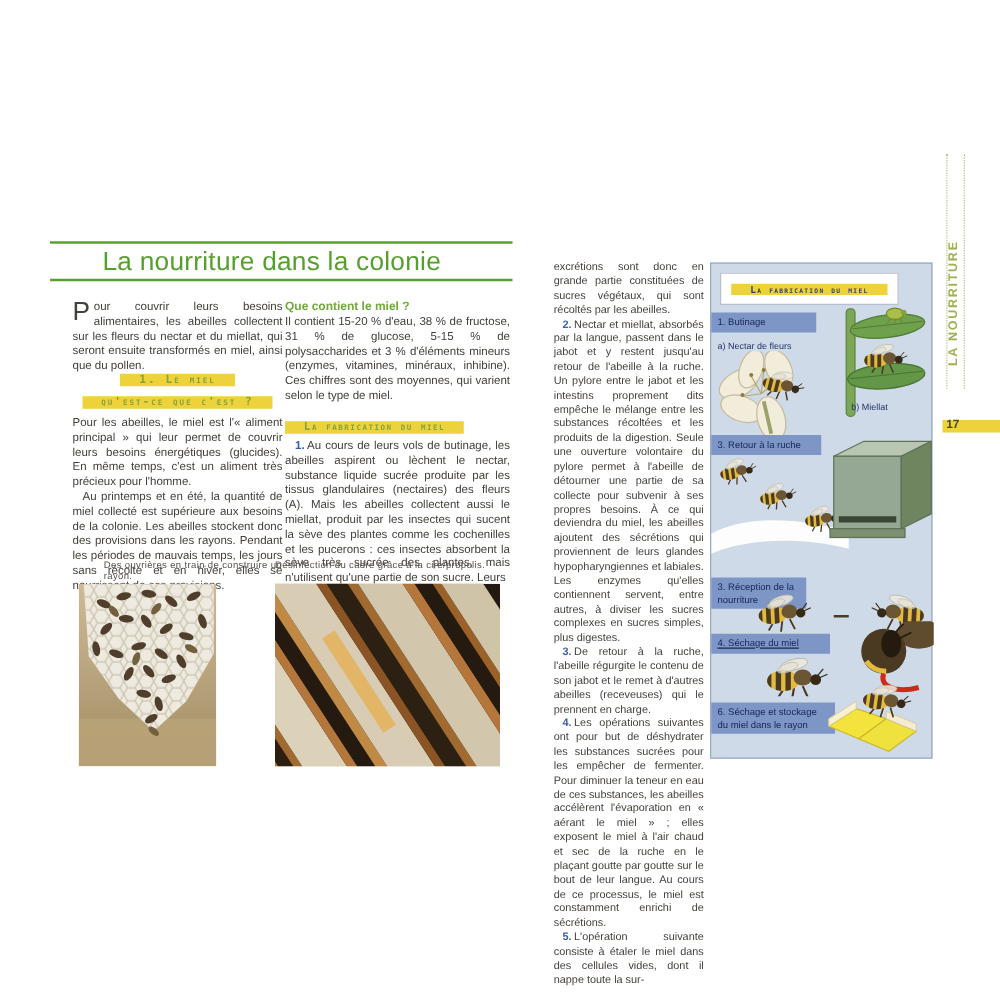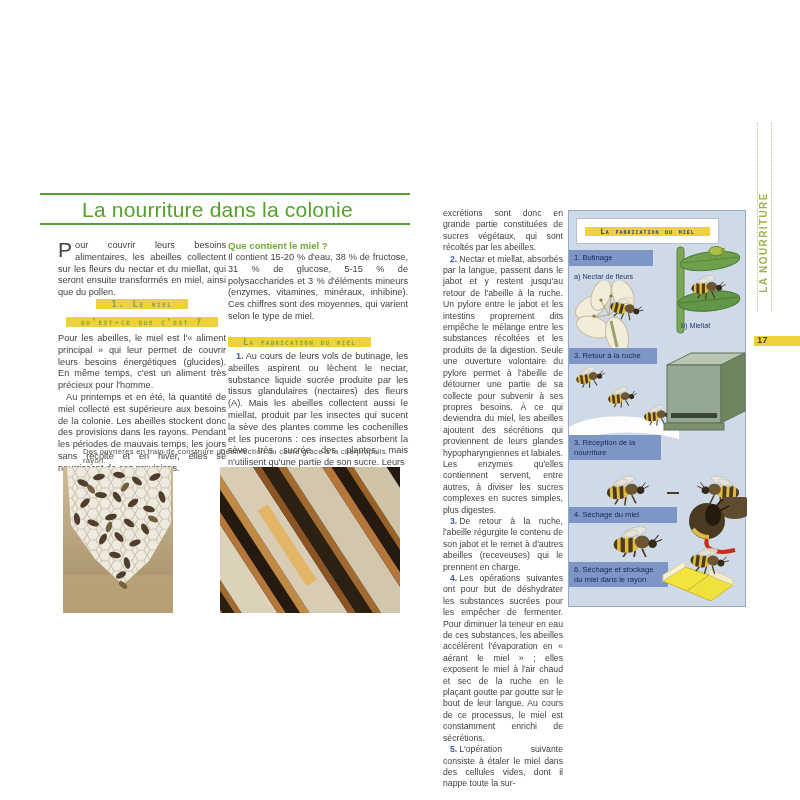--- a/index.html
+++ b/index.html
@@ -240,30 +240,30 @@
       <use href="#bee" x="72" y="40" width="34" height="23" transform="rotate(-4 89 51)"></use>
     </svg>
     <svg class="abs" style="left:92px;top:130px;" width="86" height="96" viewBox="0 0 86 96">
       <polygon points="6,24 30,12 84,12 60,24" fill="#b9c6b2" stroke="#5f7258" stroke-width="1"></polygon>
       <rect x="6" y="24" width="54" height="58" fill="#94a893" stroke="#5f7258" stroke-width="1"></rect>
       <polygon points="60,24 84,12 84,70 60,82" fill="#6f855f" stroke="#5f7258" stroke-width="1"></polygon>
       <rect x="10" y="72" width="46" height="5" fill="#3a4636"></rect>
       <rect x="3" y="82" width="60" height="7" fill="#7d9070" stroke="#5f7258" stroke-width="1"></rect>
     </svg>
 
-    <div class="banner" style="top:224px;width:92px;">3. Réception de la nourriture</div>
+    <div class="banner" style="top:251px;width:76px;">3. Réception de la nourriture</div>
     <svg class="abs" style="left:32px;top:256px;" width="144" height="40" viewBox="0 0 144 40">
       <use href="#bee" x="2" y="6" width="48" height="33" transform="rotate(-3 26 22)"></use>
       <g transform="translate(144,0) scale(-1,1)">
         <use href="#bee" x="2" y="6" width="48" height="33" transform="rotate(-3 26 22)"></use>
       </g>
       <path d="M66 26 L78 26" stroke="#4a3a22" stroke-width="2"></path>
     </svg>
 
-    <div class="banner" style="top:296px;width:108px;">4. Séchage du miel</div>
+    <div class="banner" style="top:296px;width:95px;text-decoration:underline;">4. Séchage du miel</div>
     <svg class="abs" style="left:38px;top:310px;" width="62" height="36" viewBox="0 0 62 36">
       <use href="#bee" x="2" y="2" width="56" height="38"></use>
     </svg>
     <svg class="abs" style="left:110px;top:286px;" width="68" height="62" viewBox="0 0 68 62">
       <ellipse cx="56" cy="10" rx="18" ry="12" fill="#5f4c2e"></ellipse>
       <circle cx="28" cy="24" r="18" fill="#4a3a22"></circle>
       <ellipse cx="34" cy="18" rx="8" ry="11" fill="#241b0e"></ellipse>
       <path d="M14 32 q6 8 16 8" stroke="#e2bb3e" stroke-width="4" fill="none"></path>
       <path d="M28 42 C24 52 38 58 56 53" stroke="#cc2b1a" stroke-width="4" fill="none"></path>
       <path d="M36 10 l8 -8 M40 14 l10 -5" stroke="#241b0e" stroke-width="1.4" fill="none"></path>

